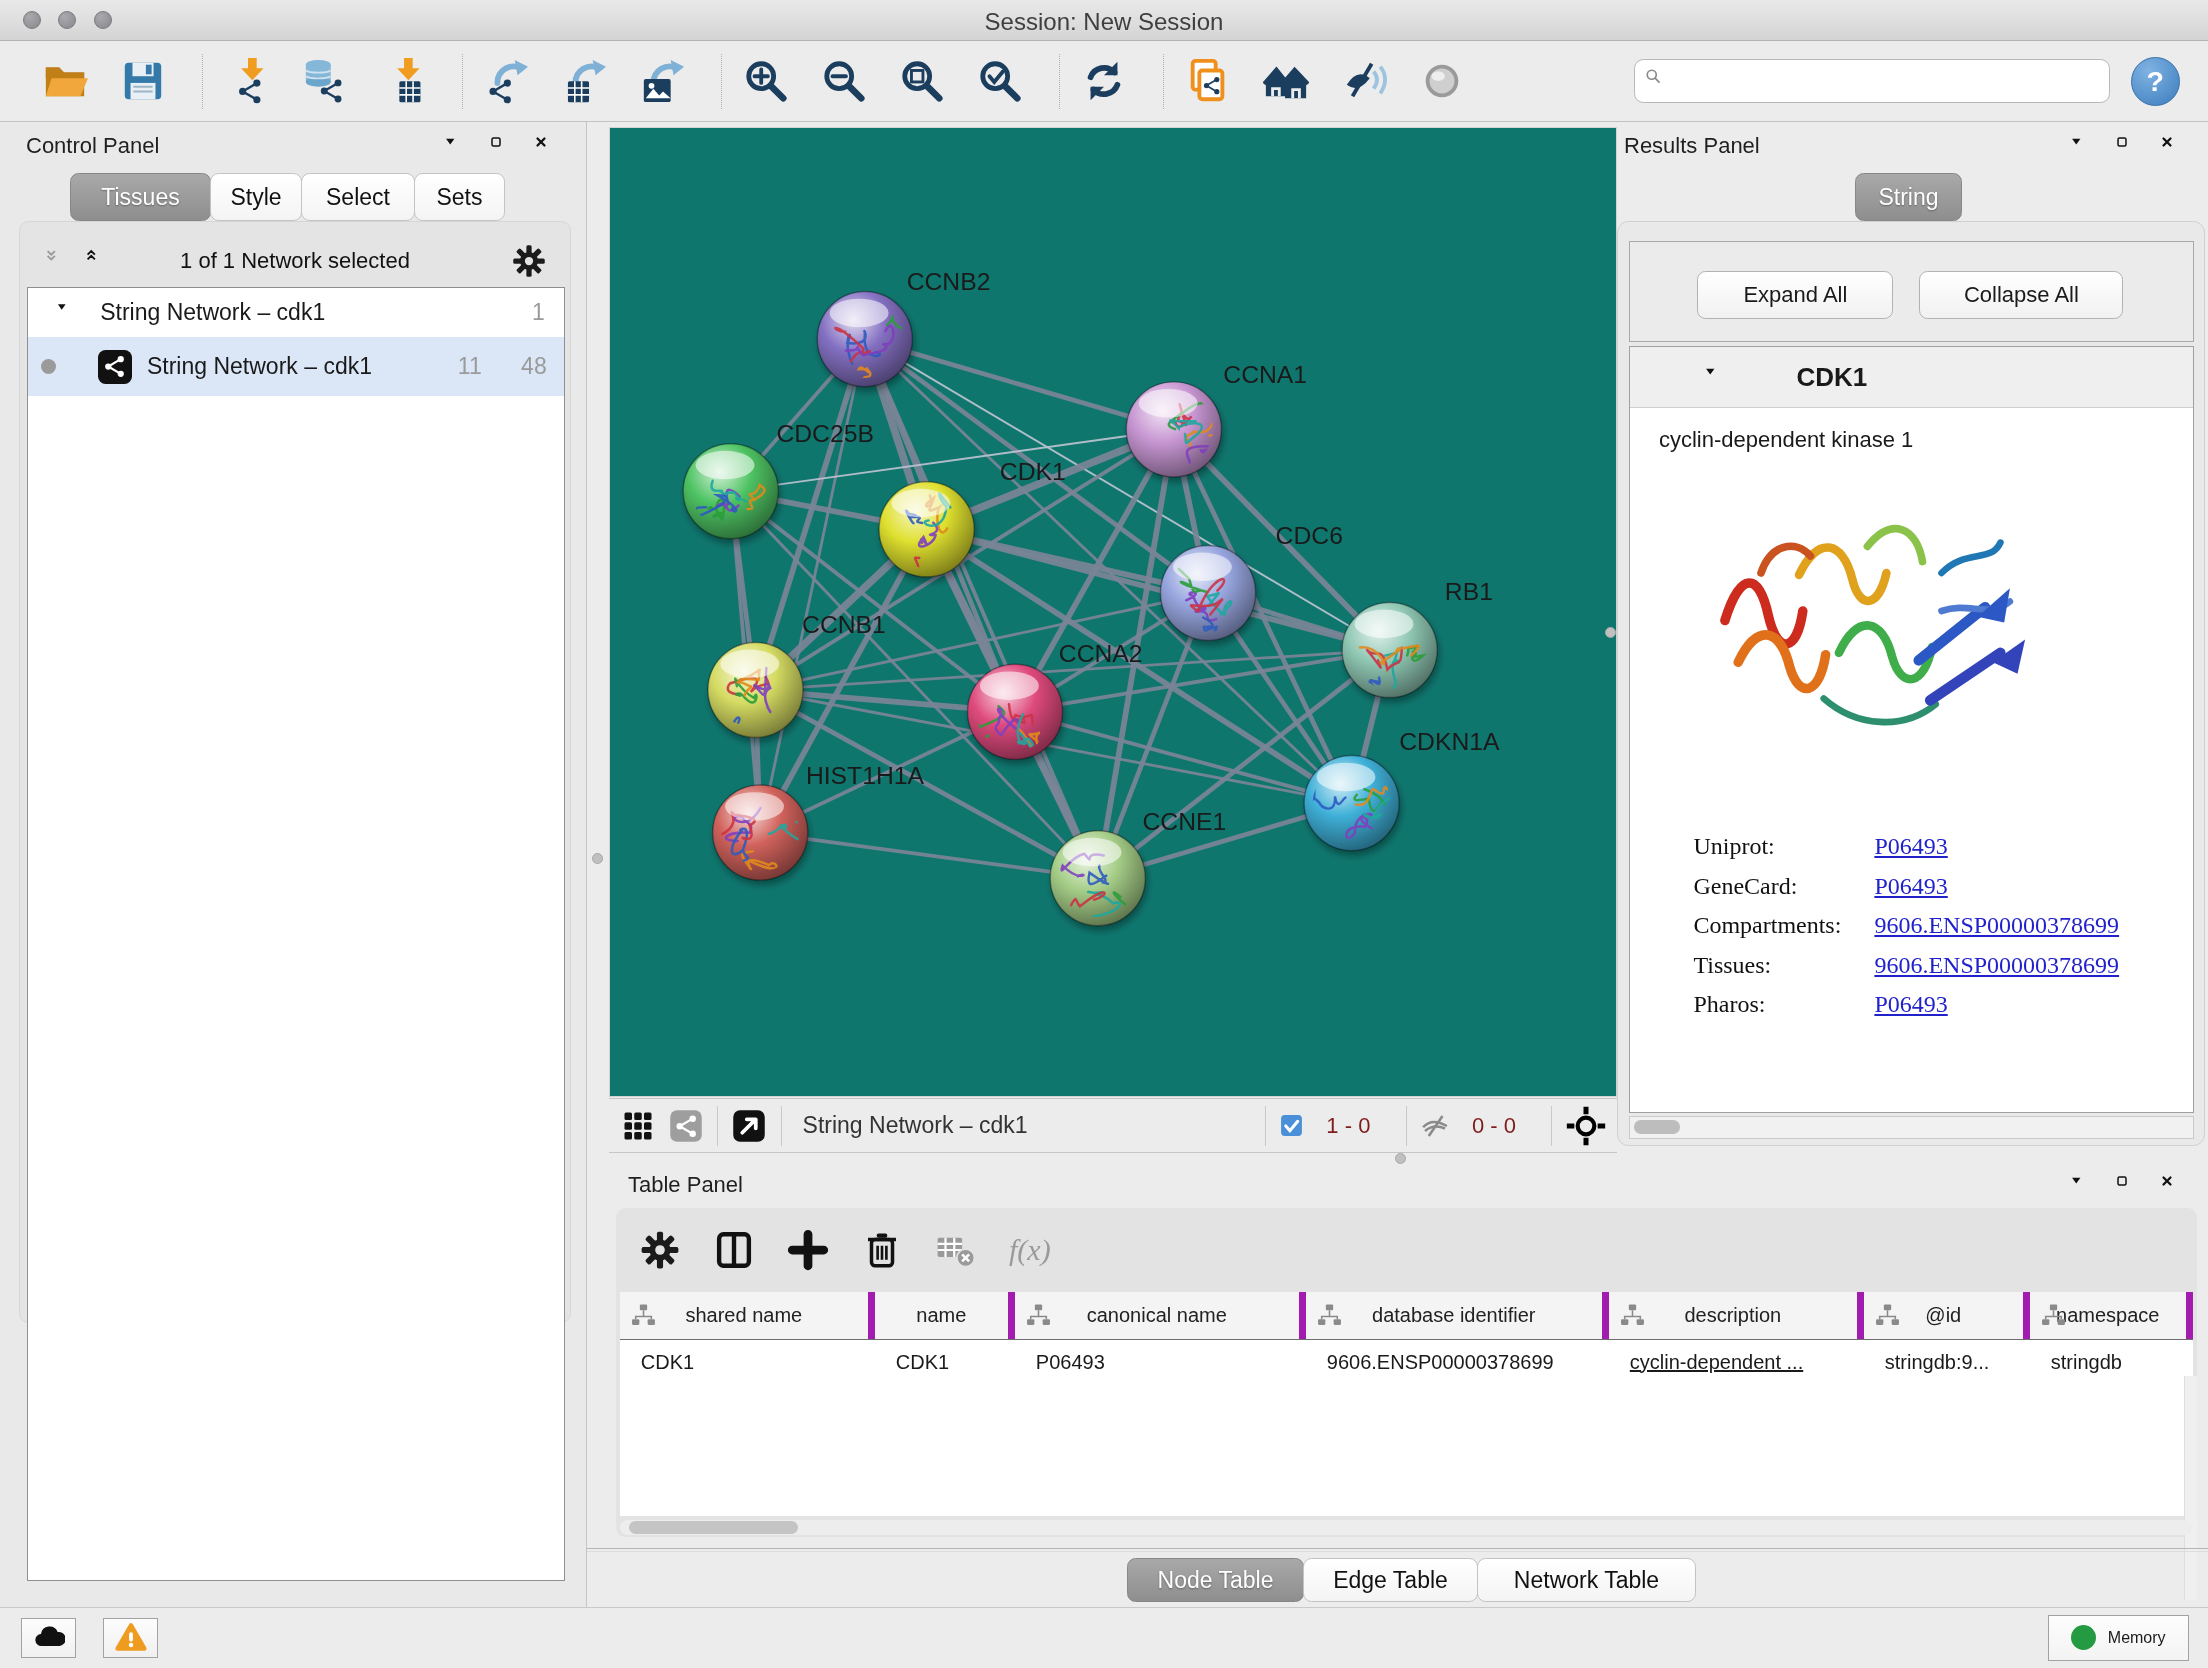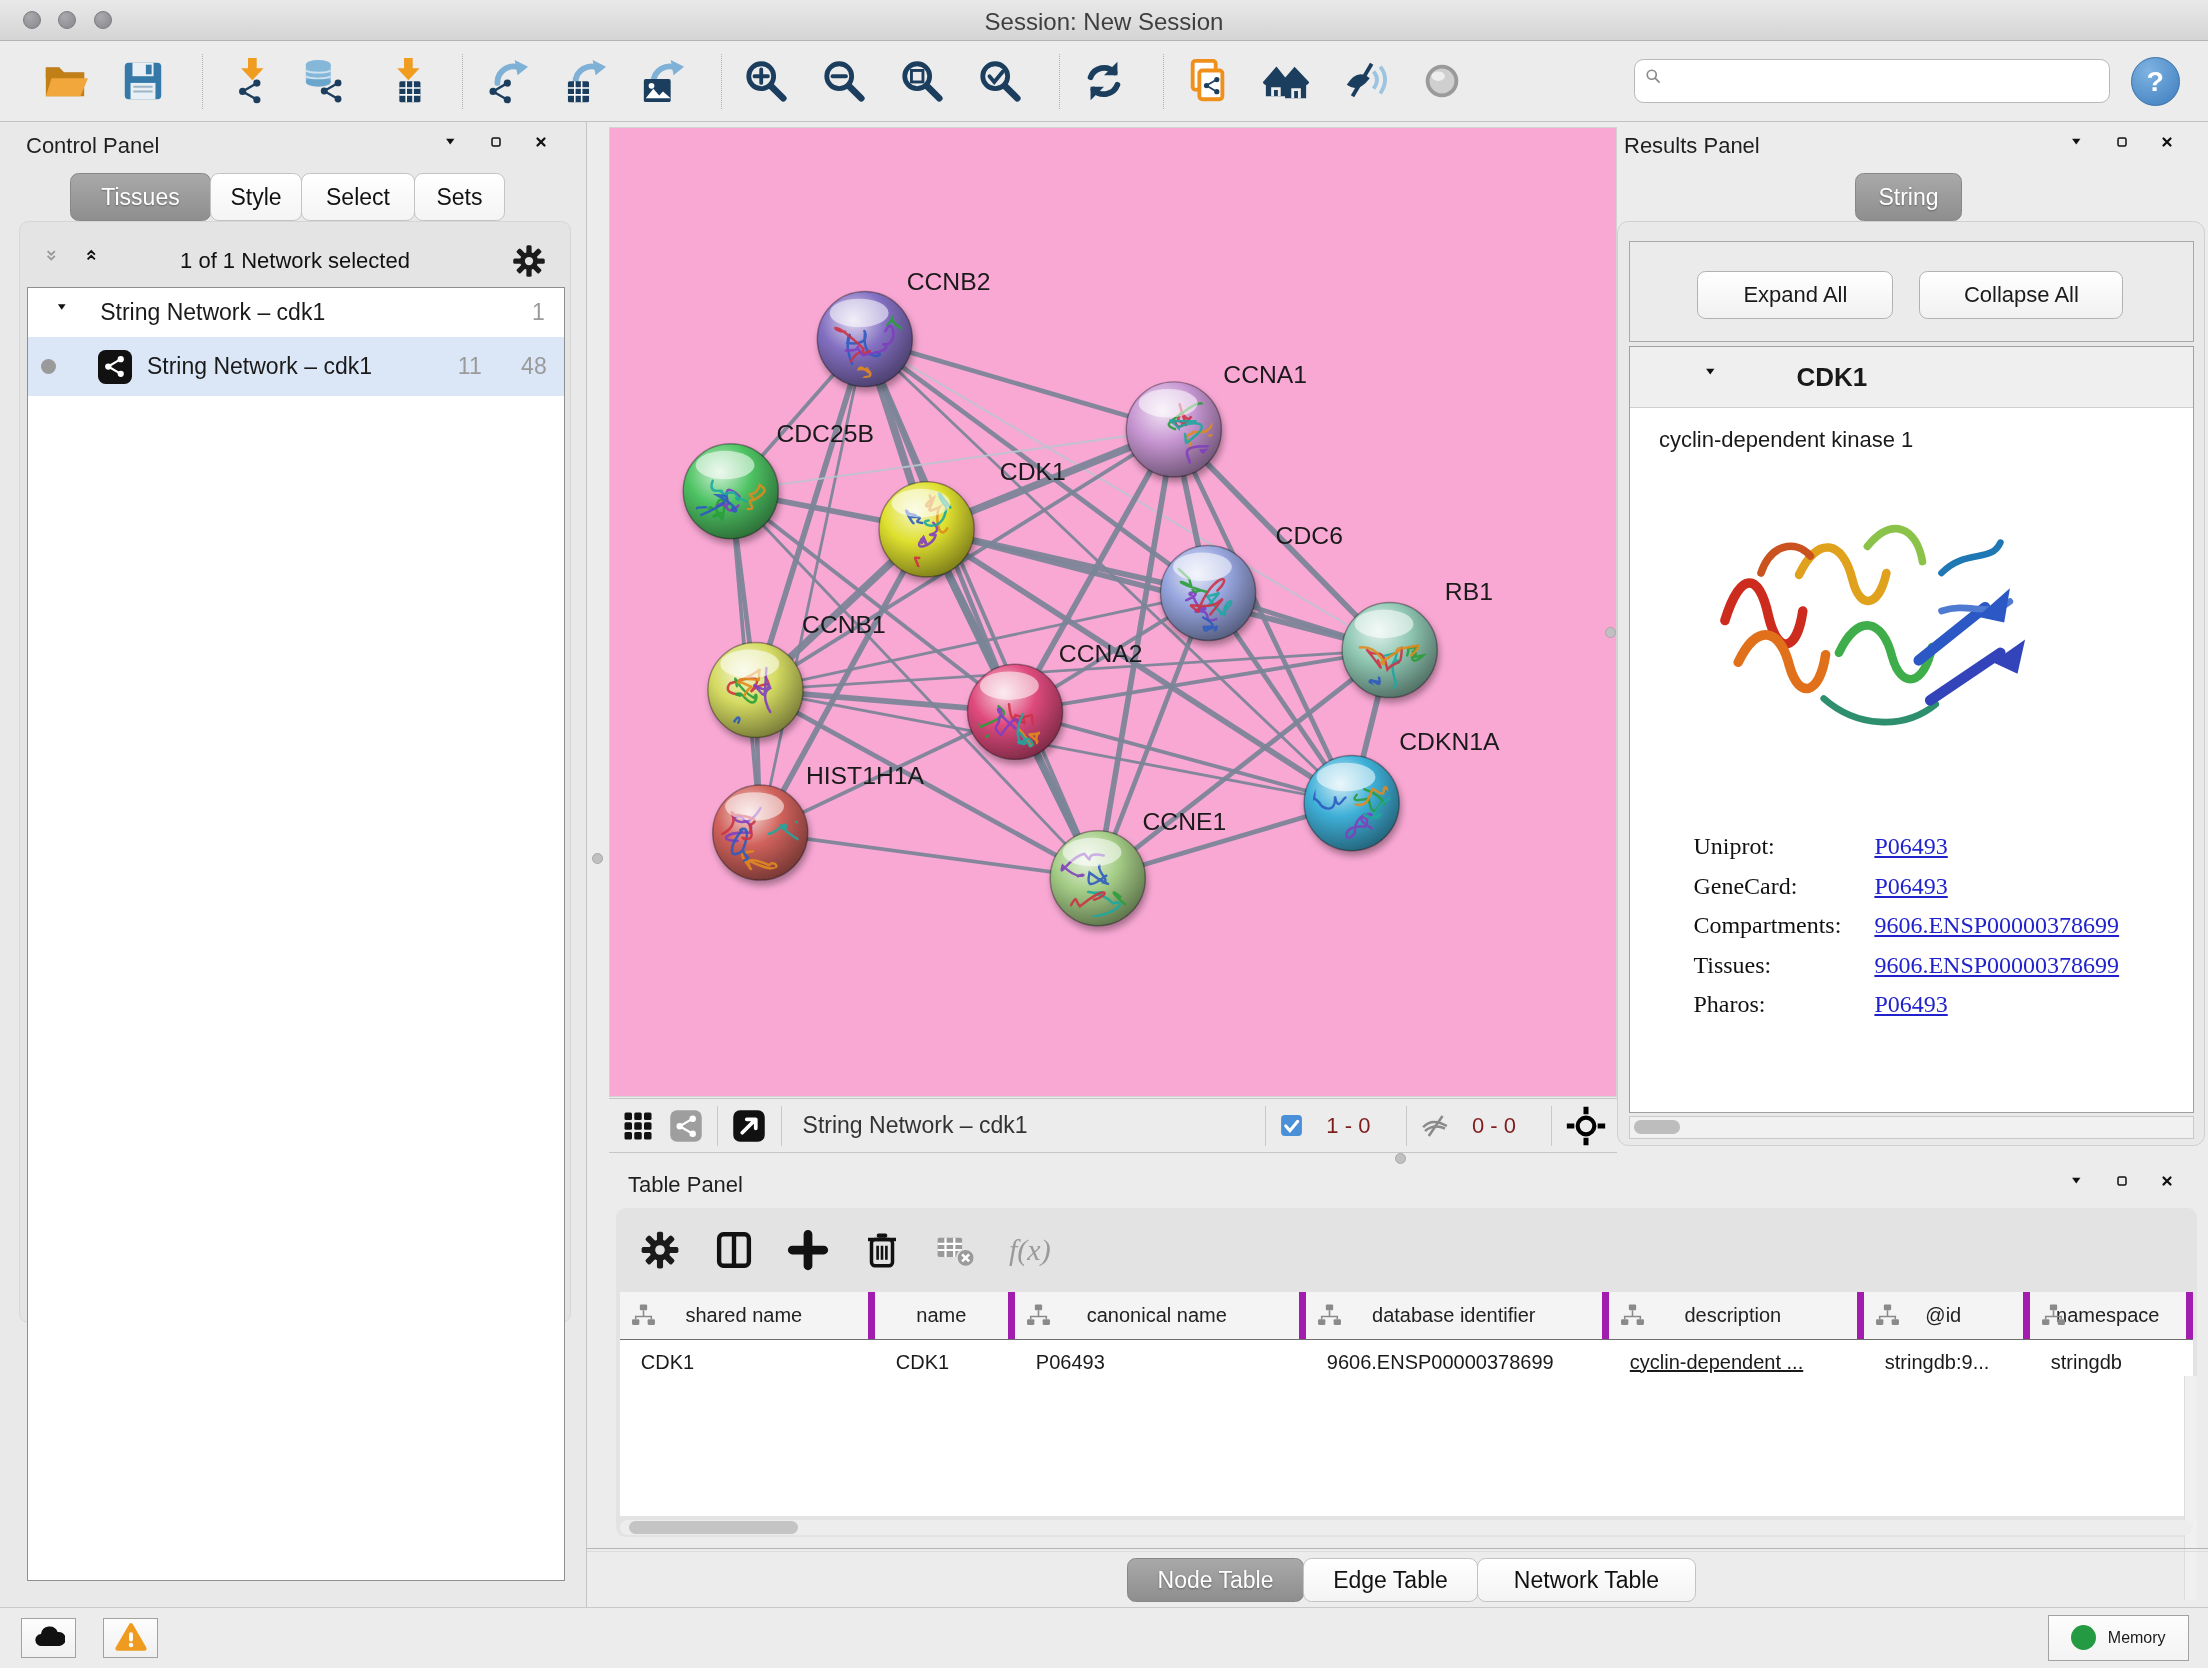--- a/index.html
+++ b/index.html
@@ -44,21 +44,21 @@
   .cp-selbar { position:absolute; left:0; top:17px; width:100%; height:44px; display:flex; align-items:center; }
   .cp-status { position:absolute; left:0; width:100%; text-align:center; font-size:22px; color:#111; }
   .tree-box { position:absolute; left:6.7px; top:65px; width:538px; height:1294px; background:#fff;
     border:1.4px solid #8f8f8f; }
   .tree-row { position:relative; width:100%; display:flex; align-items:center; font-size:23px; }
   .tree-count { color:#9a9a9a; font-size:23px; }
   .share-badge { width:34px; height:34px; border-radius:7.6px; background:#111; display:flex; align-items:center; justify-content:center; }
 
   
   .backdrop { position:absolute; left:587px; top:122px; width:1622px; height:1486px; background:#ececec; }
-  .canvas { position:absolute; left:609px; top:127px; width:1008px; height:970px; background:#f9a8d4;
+  .canvas { position:absolute; left:609px; top:127px; width:1008px; height:970px; background:#0f766e;
     border:1px solid #d2d2d2; }
   .view-toolbar { position:absolute; left:609px; top:1098px; width:1008px; height:55px; background:#ececec;
     border-top:1px solid #c6c6c6; border-bottom:1px solid #c6c6c6; display:flex; align-items:center; padding:0 11.4px; }
   .vt-sep { width:0; height:40px; border-left:1px solid #c9c9c9; margin:0 13.3px; }
   .vt-title { font-size:23px; color:#333; margin-left:7.6px; }
   .vt-num { font-size:22px; color:#7f1d1d; margin:0 22px; }
   .dot-handle { position:absolute; width:11.4px; height:11.4px; border-radius:50%; background:#c0c0c0; border:1px solid #a8a8a8; }
 
   
   .rp-tab { position:absolute; left:1855px; top:173px; width:107px; height:48px; }

